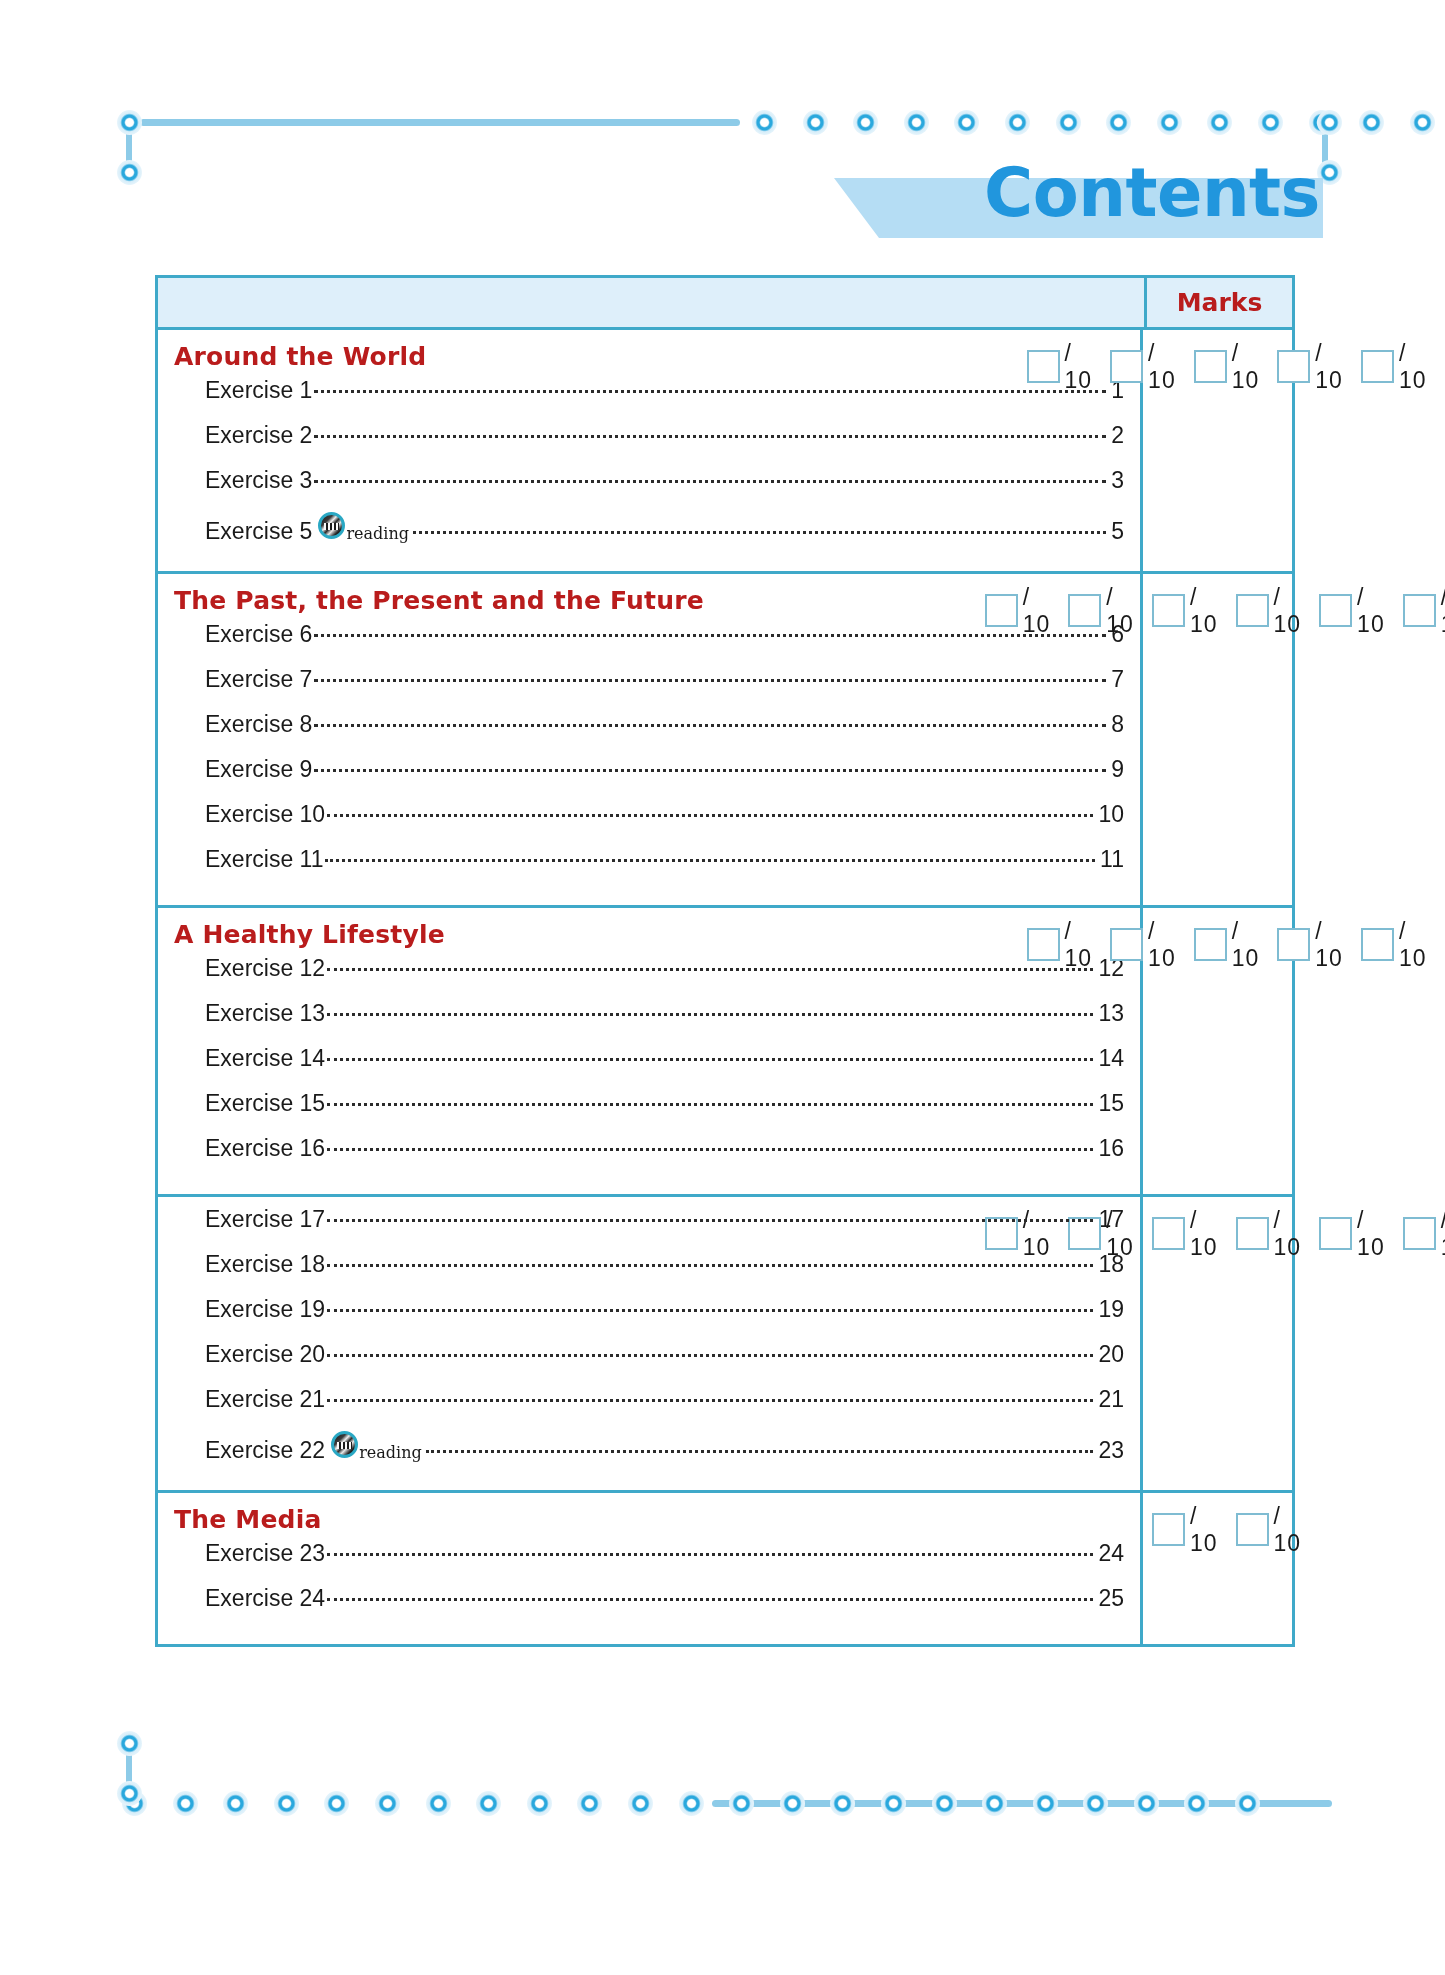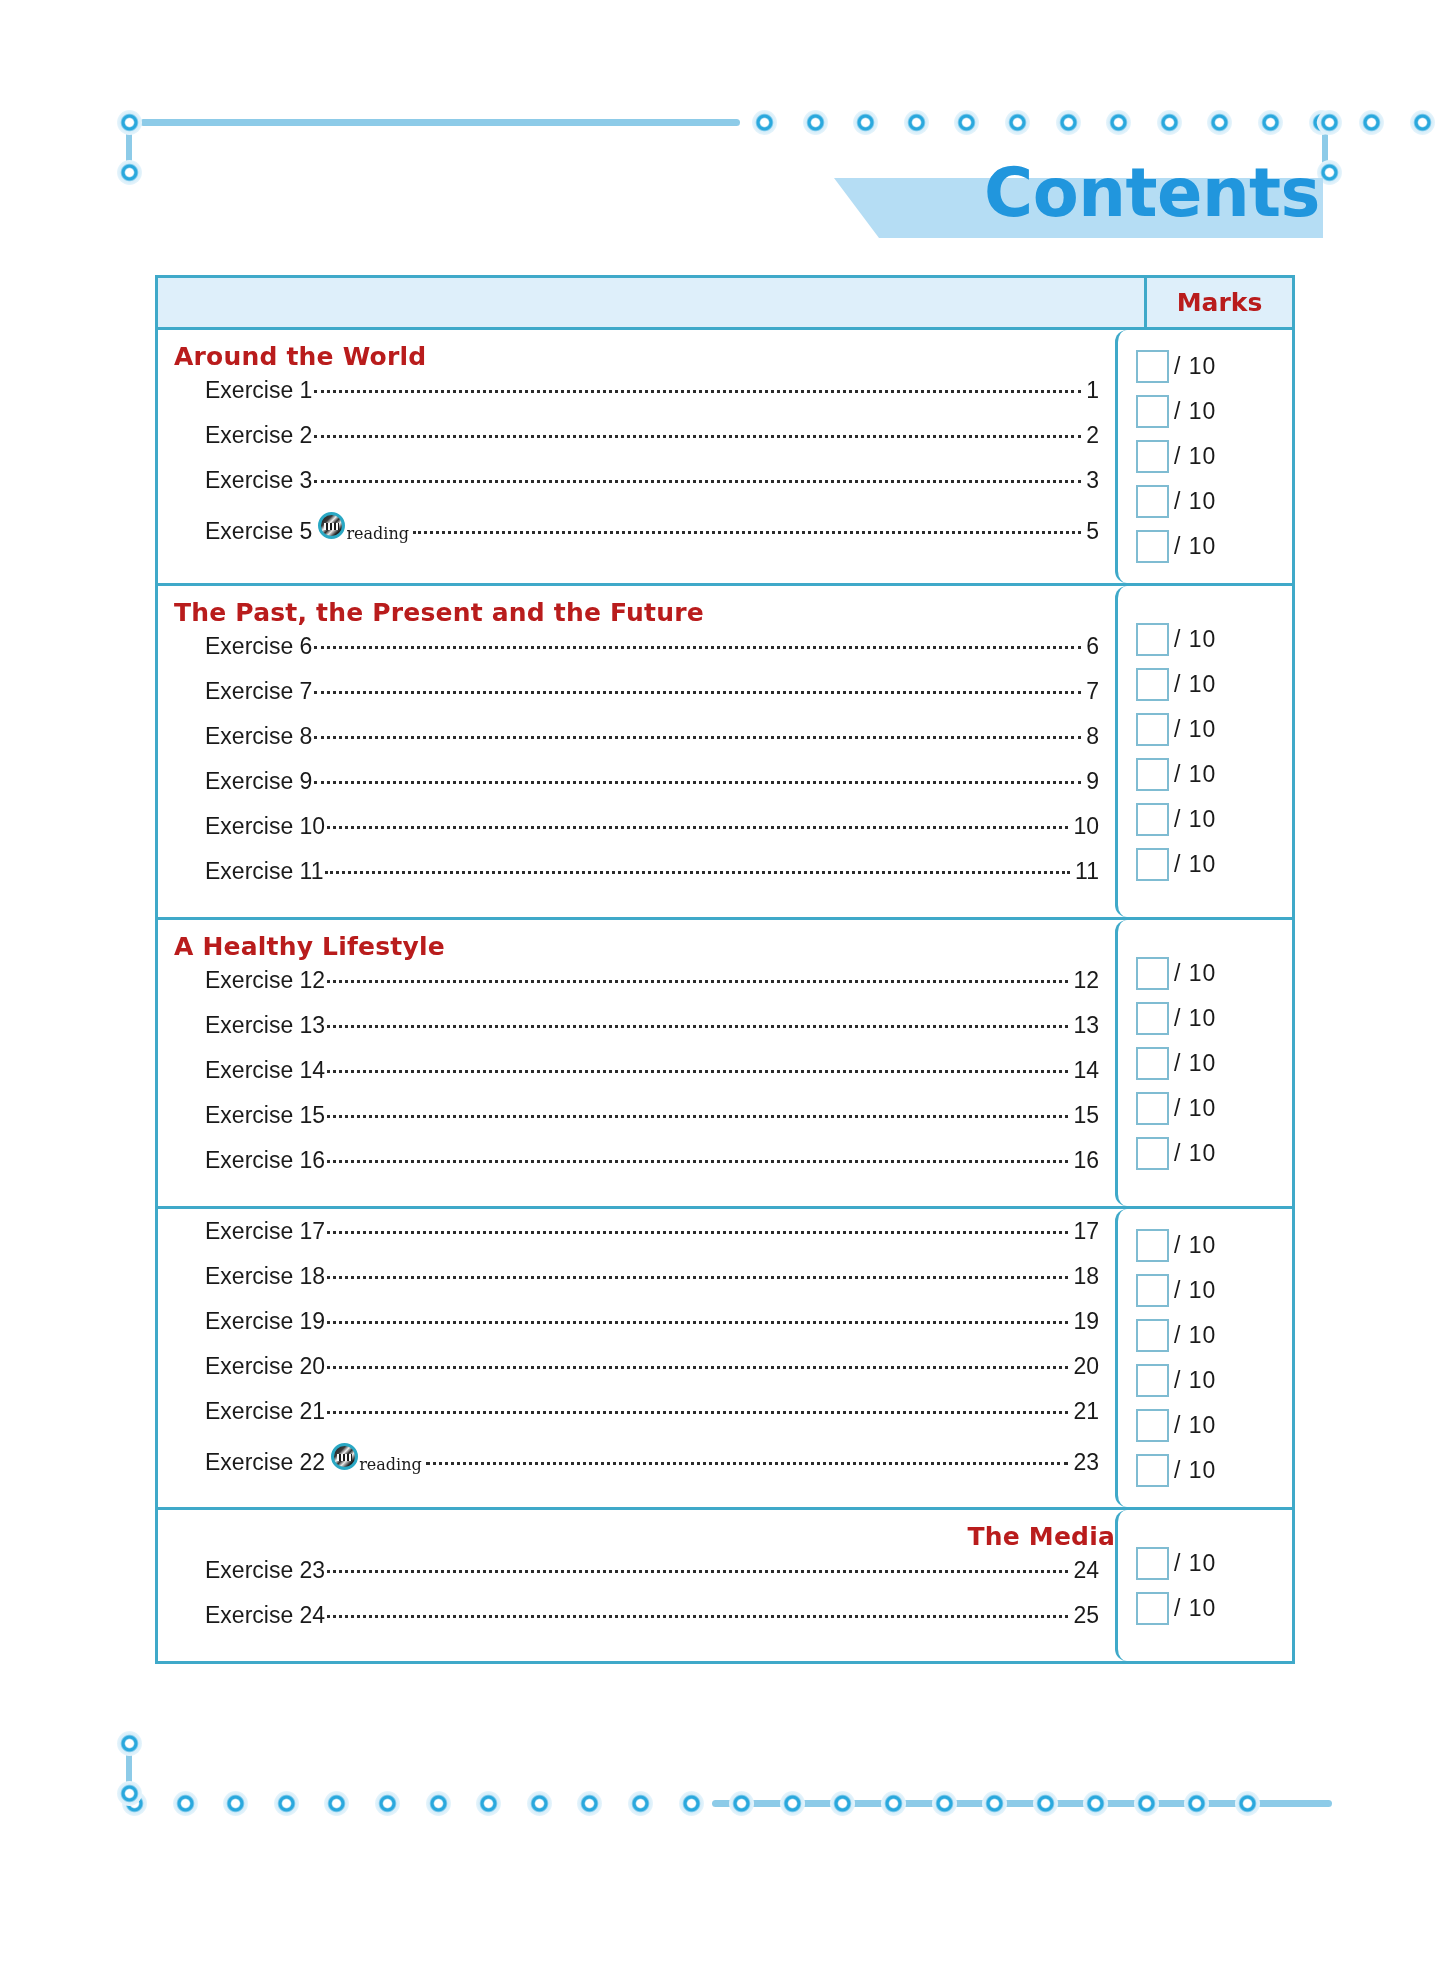--- a/index.html
+++ b/index.html
@@ -120,35 +120,33 @@
     font-family: "DejaVu Sans", sans-serif;
     font-size: 25px;
     font-weight: bold;
     color: #b91c1c;
   }
 
   .section {
     display: flex;
     border-bottom: 3px solid #3fa9c9;
   }
-  .section:last-child { border-bottom: none; text-align: right; }
+  .section:last-child { border-bottom: none; }
 
   .section .left {
     flex: 1;
     padding: 9px 0 14px 0;
     min-width: 0;
   }
   .section .right {
-    width: 177px;
+    width: 152px;
     border-left: 3px solid #3fa9c9;
     padding: 14px 0 14px 0;
     display: flex;
-    flex-direction: column;
     justify-content: center;
-    border-radius: 12px;
   }
 
   .sec-title {
     font-family: "DejaVu Sans", sans-serif;
     font-size: 25px;
     font-weight: bold;
     color: #b91c1c;
     padding: 3px 0 6px 16px;
     letter-spacing: 0.2px;
   }

